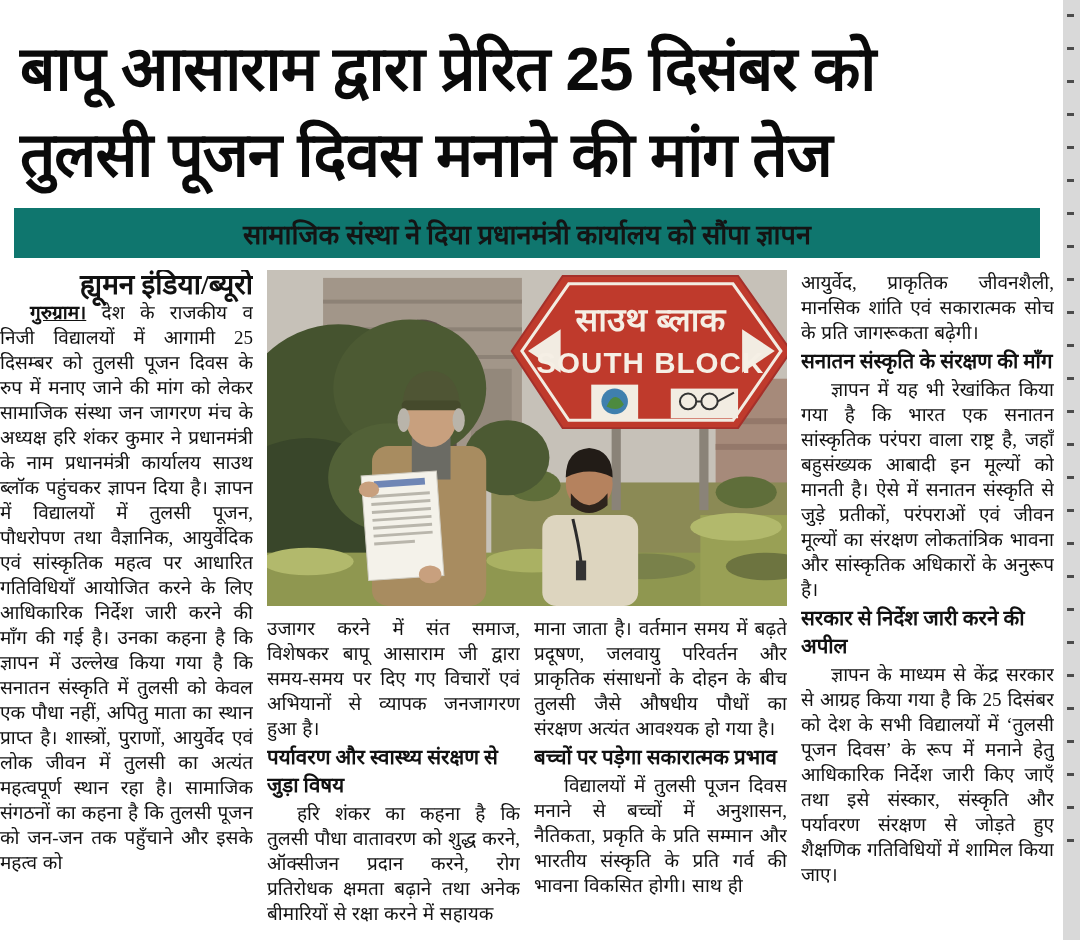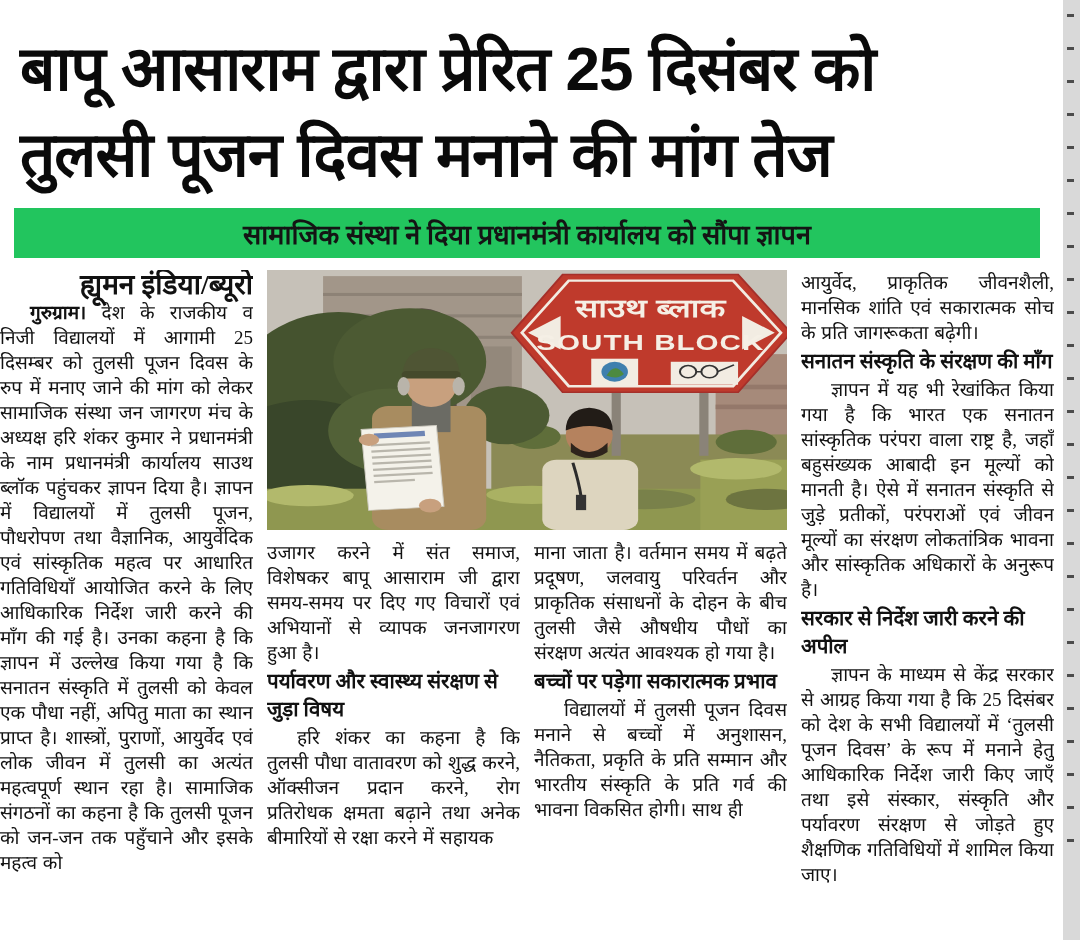--- a/index.html
+++ b/index.html
@@ -21,42 +21,42 @@
     font-weight: 800;
     font-size: 62px;
     line-height: 86px;
     letter-spacing: -1px;
     color: #0a0a0a;
     white-space: nowrap;
   }
   
   .subheadline-bar {
     margin: 10px 14px 0 14px;
-    background: #22c55e;
+    background: #0f766e;
     height: 50px;
     display: flex; align-items: center; justify-content: center;
   }
   .subheadline-text {
     font-weight: 700;
     font-size: 27px;
     color: #141414;
   }
   
   .body-grid {
     margin-top: 12px;
     display: grid;
     grid-template-columns: repeat(4, 1fr);
     column-gap: 14px;
     height: 672px;
     overflow: hidden;
   }
   .col { overflow: hidden; }
   .middle-span { grid-column: 2 / span 2; display: flex; flex-direction: column; }
   .photo-frame {
-    width: 100%; height: 260px;
+    width: 100%; height: 336px;
     overflow: hidden;
     background: #86efac;
   }
   .photo-frame svg { display: block; width: 100%; height: 100%; }
   .middle-text {
     margin-top: 10px;
     display: grid;
     grid-template-columns: 1fr 1fr;
     column-gap: 14px;
     flex: 1; overflow: hidden;
@@ -68,21 +68,21 @@
     line-height: 30px;
     margin-bottom: 0;
   }
   p.body-para {
     font-size: 19px;
     line-height: 25px;
     text-align: justify;
     word-spacing: 1px;
   }
   p.indent { text-indent: 30px; }
-  .dateline { font-weight: 700; }
+  .dateline { font-weight: 700; text-decoration: underline; }
   .sub-head {
     font-weight: 700;
     font-size: 20.5px;
     line-height: 28px;
     text-align: left;
     margin: 2px 0;
   }
   
   .ruler-strip {
     position: absolute; top: 0; right: 0;

